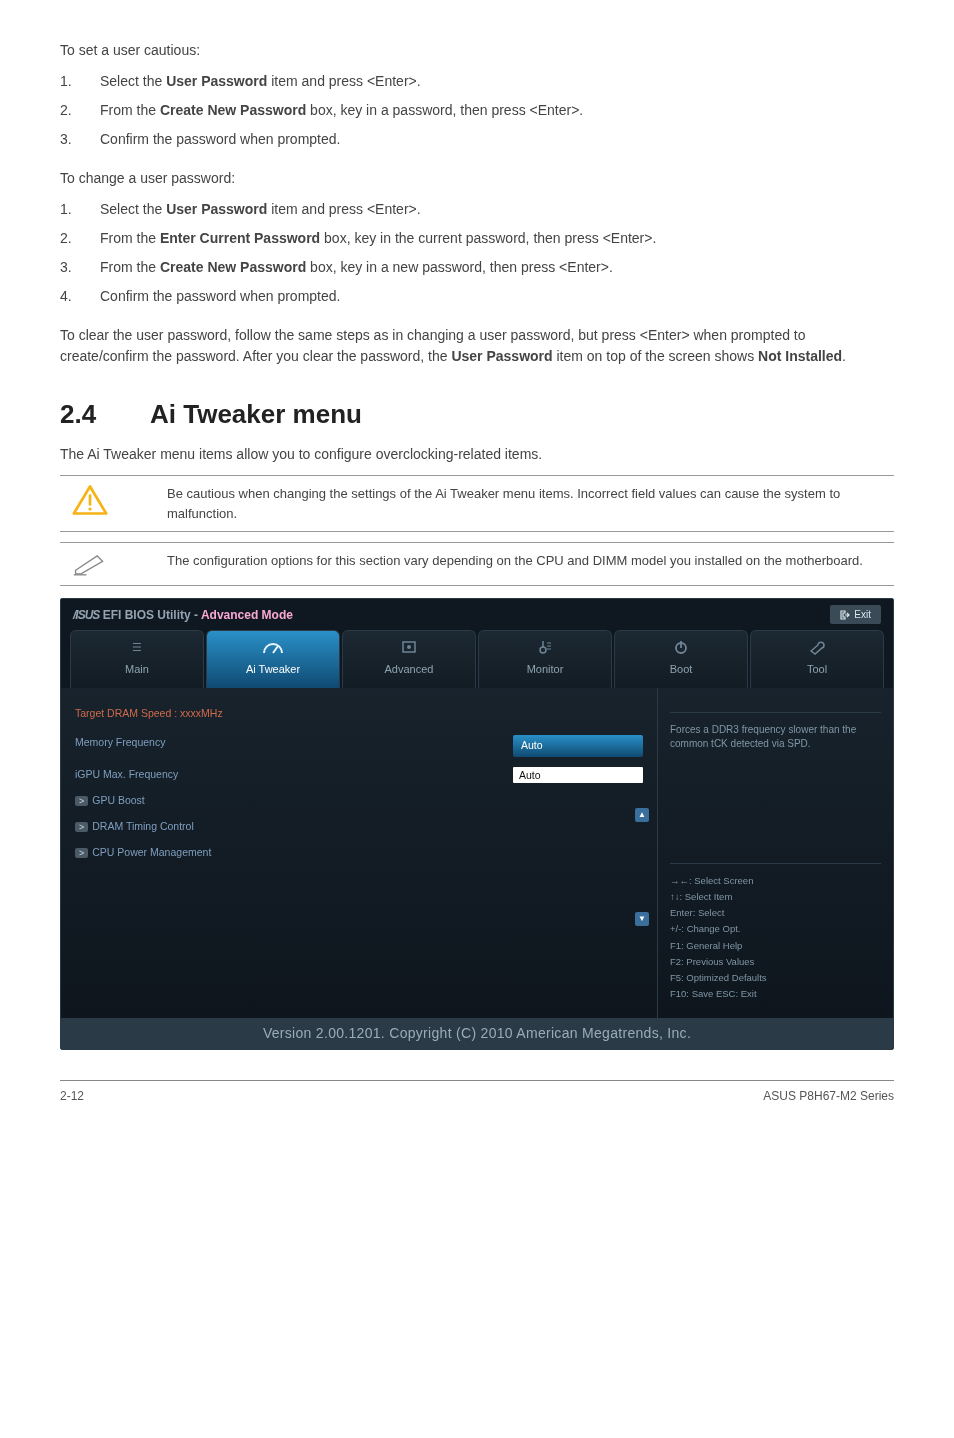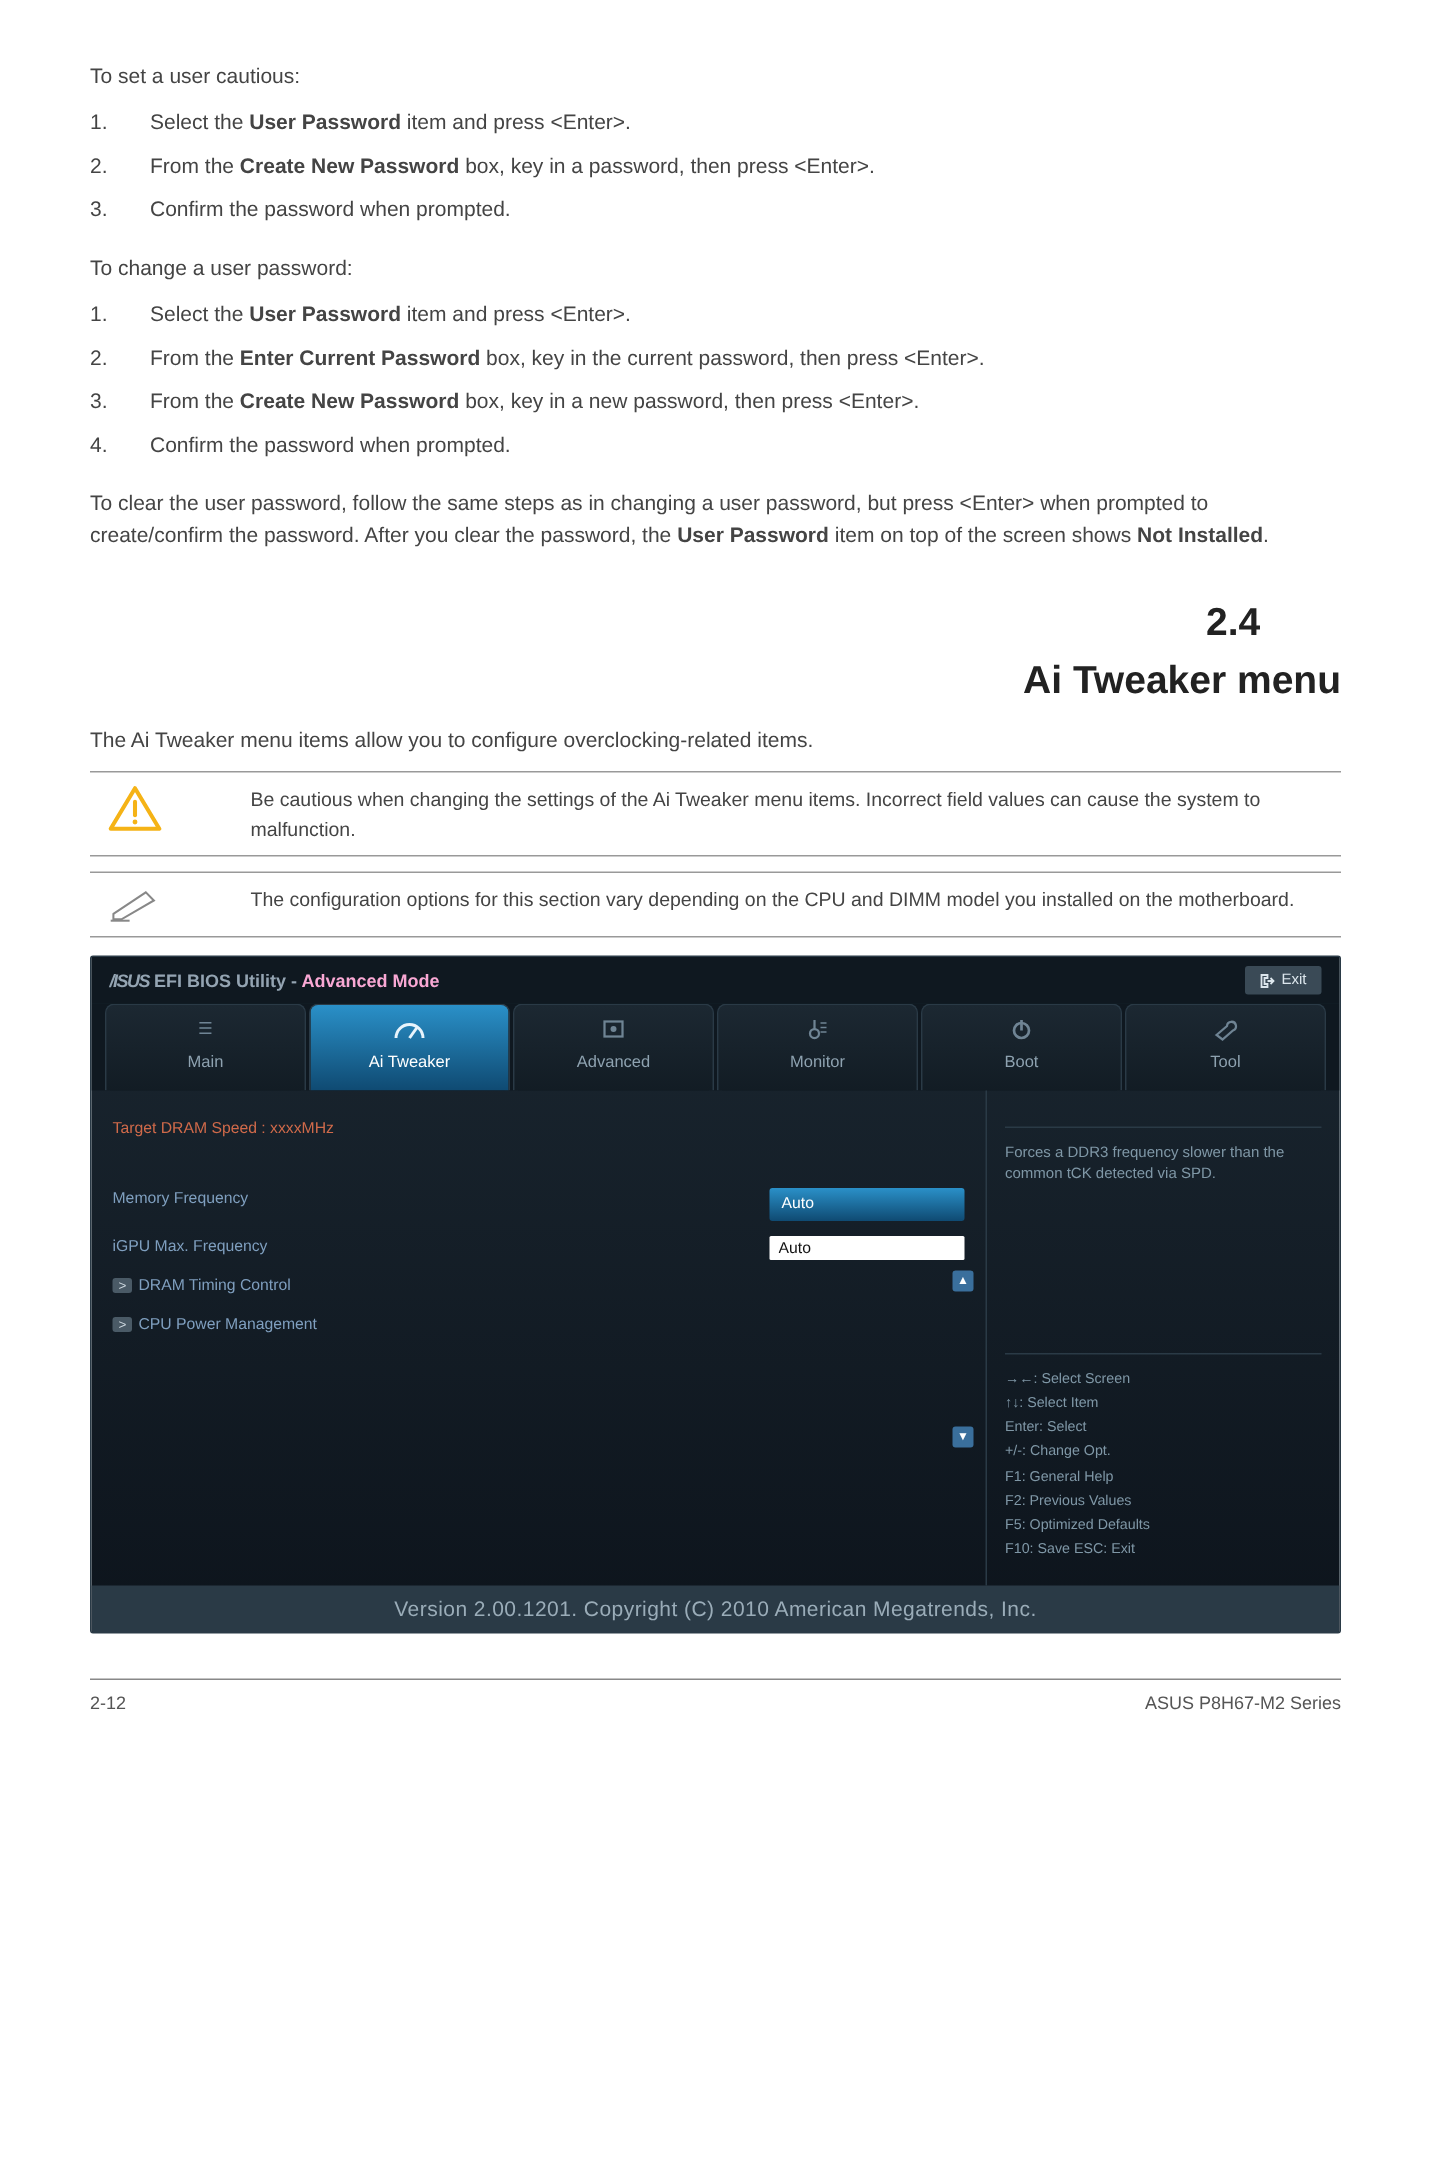--- a/index.html
+++ b/index.html
@@ -12,21 +12,21 @@
     padding: 40px 60px 20px;
     font-size: 14px;
     line-height: 1.5;
   }
   .para { margin-bottom: 10px; color: #444; }
   .step-list { margin-bottom: 18px; }
   .step-row { display: flex; margin-bottom: 8px; color: #444; }
   .step-num { width: 40px; flex-shrink: 0; }
   .step-body { flex: 1; }
   .bold { font-weight: bold; }
-  .h2wrap { display: flex; align-items: flex-end; margin: 28px 0 10px; flex-direction: column; }
+  .h2wrap { display: flex; align-items: flex-start; margin: 28px 0 10px; }
   .h2num { font-size: 26px; font-weight: bold; color: #222; width: 90px; }
   .h2title { font-size: 26px; font-weight: bold; color: #222; }
   .callout { display: flex; align-items: flex-start; border-top: 1px solid #999; border-bottom: 1px solid #999; padding: 8px 0; margin: 10px 0; gap: 39px; }
   .callout .icon { width: 60px; flex-shrink: 0; display: flex; justify-content: center; align-items: flex-start; }
   .callout .txt { flex: 1; font-size: 13px; color: #444; padding-left: 8px; }
   .tri-caution { width: 36px; height: 32px; }
   .pen-note { width: 36px; height: 26px; }
 
   
   .bios {
@@ -230,32 +230,33 @@
         <svg width="18" height="16" viewBox="0 0 18 16">
             <path d="M3 12 L10 6 A3 3 0 1 1 14 9 L7 15 Z" fill="none" stroke="#6f8494" stroke-width="1.5"></path>
           </svg>
       </span>
       <span>Tool</span>
     </div>
   </div>
 
   <div class="bios-body">
     <div class="bios-left">
-      <div class="left-label red" style="margin-bottom:32px;">Target DRAM Speed :  xxxxMHz</div>
+      <div class="left-label red" style="margin-bottom:14px;">Target DRAM Speed :  xxxxMHz</div>
 
       <div class="left-row">
         <div class="left-label">Memory Frequency</div>
         <div class="left-val-sel">Auto</div>
       </div>
 
       <div class="left-row">
         <div class="left-label">iGPU Max. Frequency</div>
         <input class="left-val-input" value="Auto" style="">
       </div>
 
+      <div class="left-item"><span class="gt">&gt;</span><span>GPU Boost</span></div>
       <div class="left-item"><span class="gt">&gt;</span><span>DRAM Timing Control</span></div>
       <div class="left-item"><span class="gt">&gt;</span><span>CPU Power Management</span></div>
 
       <div class="scroll-marks">
         <div class="scroll-btn">▲</div>
         <div class="scroll-btn">▼</div>
       </div>
     </div>
 
     <div class="bios-right">

